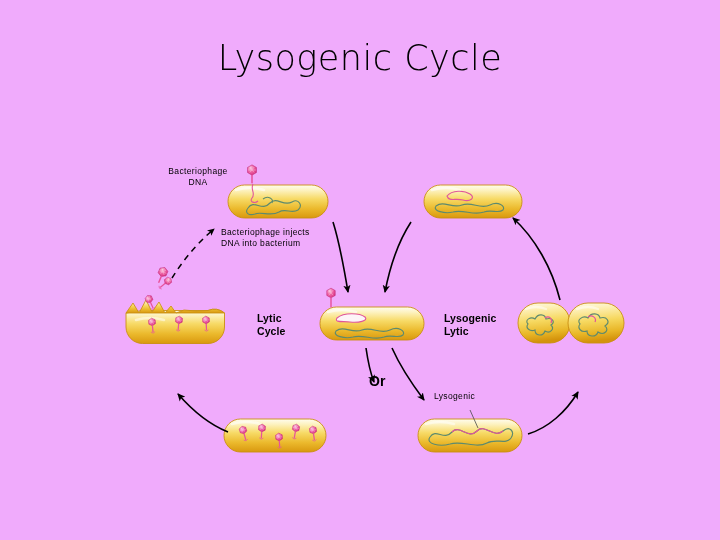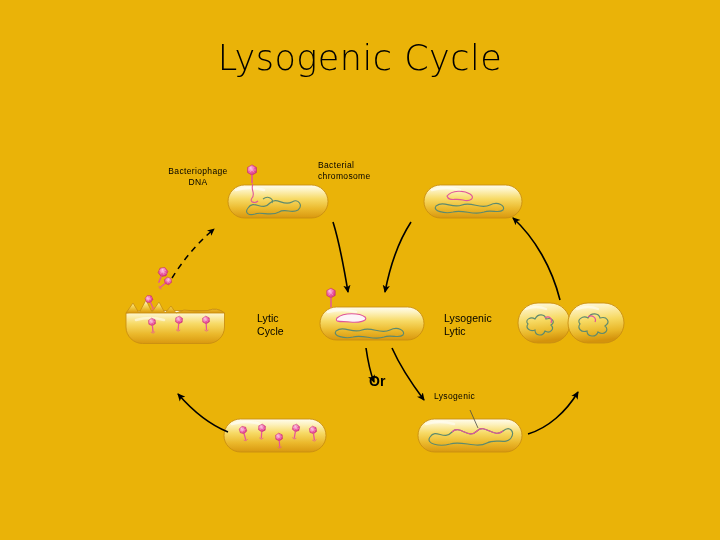--- a/index.html
+++ b/index.html
@@ -12,21 +12,21 @@
     height: 540px;
     position: relative;
     overflow: hidden;
     font-family: "Liberation Sans", sans-serif;
   }
   #slide {
     position: absolute;
     left: 0; top: 0;
     width: 720px;
     height: 540px;
-    background: #eab308;
+    background: #f0abfc;
   }
   #title {
     position: absolute;
     left: 0;
     top: 38px;
     width: 720px;
     text-align: center;
     font-family: "DejaVu Sans", sans-serif;
     font-weight: 300;
     font-size: 35px;
@@ -37,21 +37,21 @@
   .lbl {
     position: absolute;
     font-family: "Liberation Sans", sans-serif;
     font-size: 8.5px;
     line-height: 10.5px;
     color: #000000;
     letter-spacing: 0.35px;
     white-space: pre-line;
   }
   .lbl-bold {
-    font-weight: normal;
+    font-weight: bold;
     font-size: 10.5px;
     line-height: 12.5px;
     letter-spacing: 0.1px;
   }
   .lbl-or {
     font-weight: bold;
     font-size: 14px;
     letter-spacing: 0.1px;
   }
   svg.art {
@@ -251,23 +251,23 @@
       <g transform="translate(168,281) rotate(50) scale(0.72)">
         <use href="#phageGlyph"></use>
       </g>
     </g>
 
   </svg>
 
   <div class="lbl" style="left:158px; top:166px; width:80px; text-align:center;">Bacteriophage
 DNA</div>
 
-  <div class="lbl" style="left:318px; top:160px; width:90px;">Bacterial
-chromosome</div>
-
+
+  <div class="lbl" style="left:221px; top:227px; width:120px;">Bacteriophage injects
+DNA into bacterium</div>
 
   <div class="lbl lbl-bold" style="left:257px; top:312px; width:70px;">Lytic
 Cycle</div>
 
   <div class="lbl lbl-bold" style="left:444px; top:312px; width:90px;">Lysogenic
 Lytic</div>
 
   <div class="lbl lbl-or" style="left:369px; top:376px;">Or</div>
 
   <div class="lbl" style="left:434px; top:391px;">Lysogenic</div>

